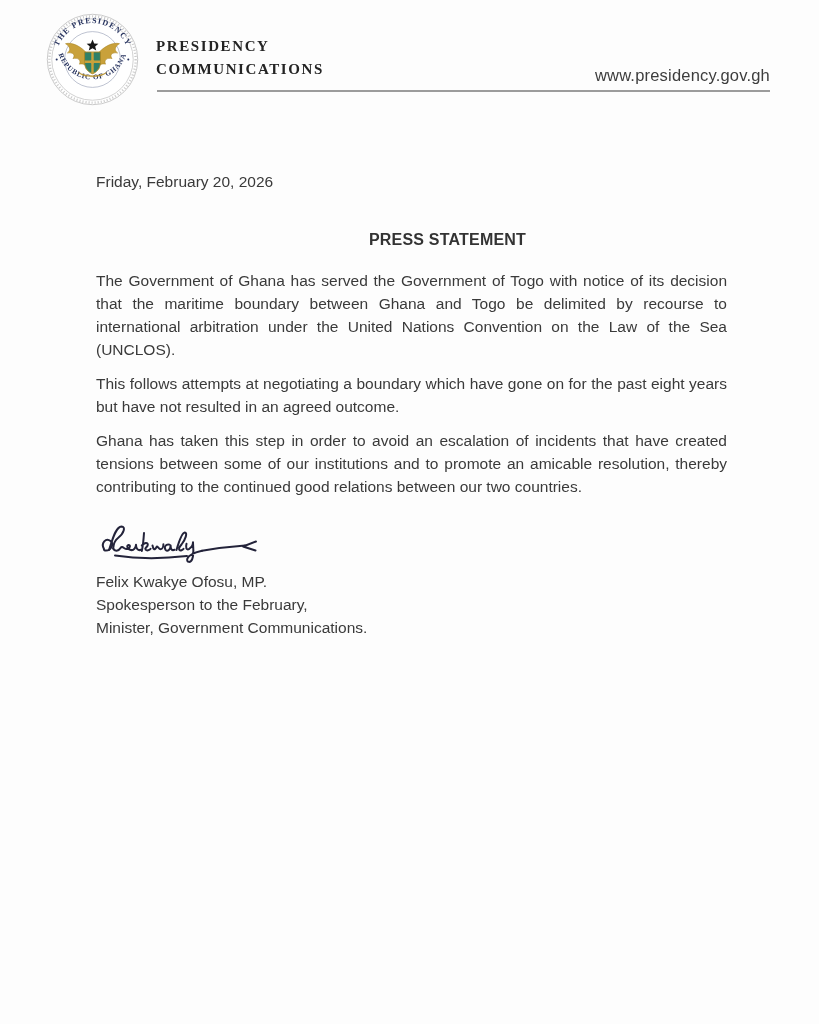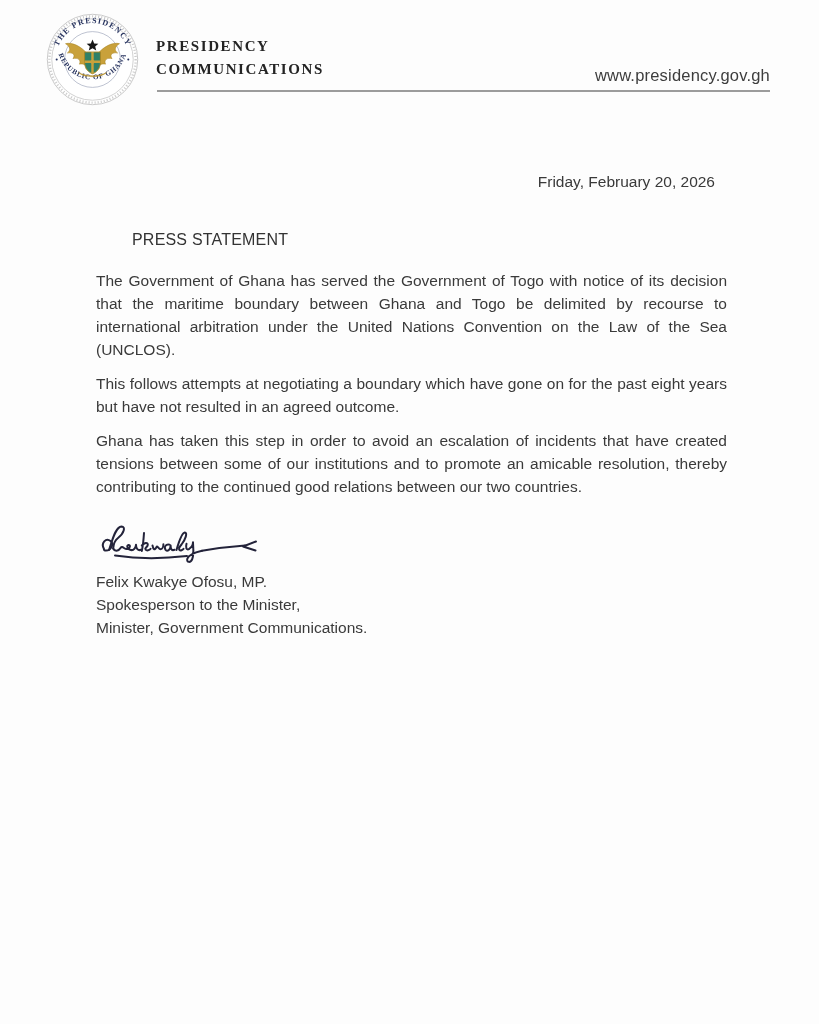--- a/index.html
+++ b/index.html
@@ -25,23 +25,23 @@
   }
   .head-rule{
     position:absolute;left:157px;top:90px;width:613px;height:2px;
     background:#9c9c9c;
   }
   
   .content{
     position:absolute;left:96px;top:170px;width:631px;
     font-size:15.5px;line-height:23px;color:#3a3a3a;
   }
-  .date-line{text-align:right;margin:0 12px 35px 0;}
+  .date-line{margin:0 0 35px 0;}
   .doc-title{
-    text-align:left;font-weight:normal;font-size:16px;color:#333;
+    text-align:center;font-weight:bold;font-size:16px;color:#333;
     letter-spacing:.2px;margin:12px 0 18px 0;
     transform:translateX(36px);
   }
   .para{margin:0 0 11px 0;text-align:justify;}
   .sig-block{margin-top:22px;}
   .sig-svg{display:block;margin-left:2px;}
   .signatory{margin-top:2px;line-height:23px;}
   .signatory div{white-space:nowrap;}
 </style>
 </head>
@@ -122,19 +122,19 @@
           <path d="M17,35.5 C40,39 65,38.8 89,36"></path>
 
           <path d="M104,30.8 C120,28 133,26.5 147,25.5"></path>
 
           <path d="M158,21.5 L145,26.5 L157.5,30.5"></path>
         </g>
       </svg>
 
       <div class="signatory">
         <div>Felix Kwakye Ofosu, MP.</div>
-        <div>Spokesperson to the Minister,</div>
+        <div>Spokesperson to the February,</div>
         <div>Minister, Government Communications.</div>
       </div>
     </div>
   </div>
 
 </div>
 
 </body></html>

